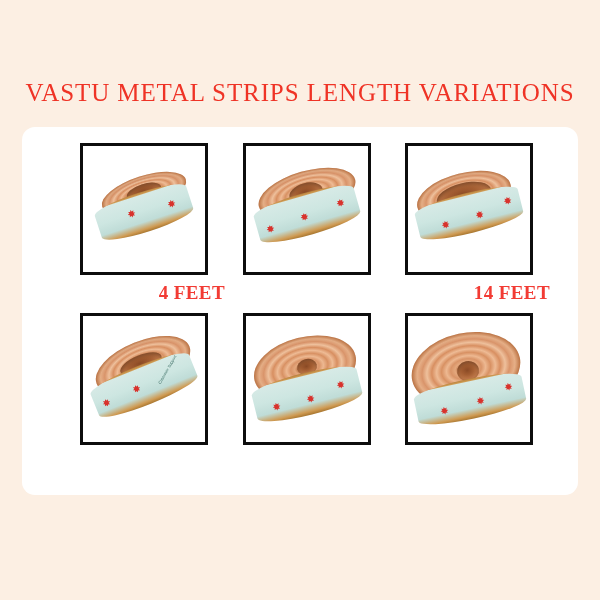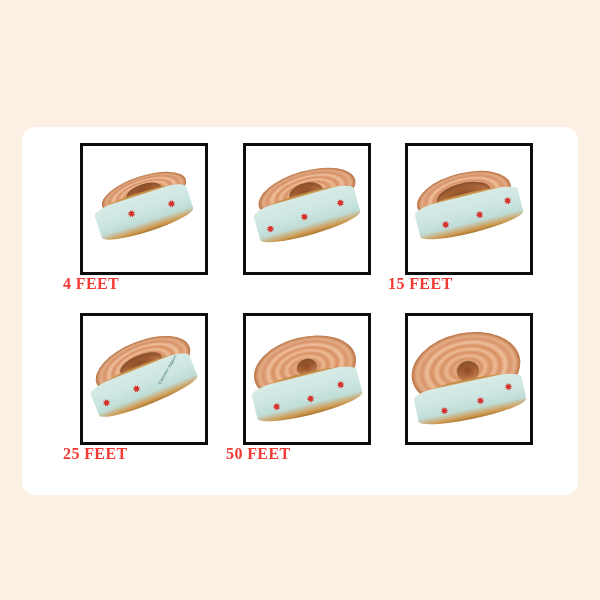--- a/index.html
+++ b/index.html
@@ -62,23 +62,24 @@
     position: relative;
     width: 122px;
     height: 126px;
     margin: 0 auto;
     background: #ffffff;
     border: 3px solid #0d0d0d;
     box-sizing: content-box;
     overflow: hidden;
   }
   .tile-label {
-    text-align: left;
+    margin-top: 7px;
+    text-align: right;
     font-family: "Liberation Serif", serif;
-    font-size: 16px;
+    font-size: 19px;
     font-weight: bold;
     color: #f23b34;
     letter-spacing: 0.4px;
   }
 
   
   .roll {
     position: absolute;
     left: 50%;
     top: 50%;
@@ -144,20 +145,21 @@
     font-family: "Liberation Sans", sans-serif;
     white-space: nowrap;
     line-height: 1.25;
   }
 </style>
 </head>
 <body>
 
 <div class="page">
 
+  <div class="page-title">VASTU METAL STRIPS LENGTH VARIATIONS</div>
 
   <div class="card">
     <div class="grid">
 
       <div class="tile tile-r0 tile-c0">
         <div class="frame">
           <div class="roll" style="width:104px;height:78px;">
             <div class="roll-body">
               <div class="coil" style="left:8px;top:6px;width:88px;height:34px;transform:rotate(-18deg);"></div>
               <div class="hole" style="left:34px;top:14px;width:36px;height:16px;transform:rotate(-18deg);"></div>
@@ -207,41 +209,40 @@
               </div>
               <div class="logo" style="left:90px;top:28px;transform:rotate(-14deg);">
                 <span class="mark">✸</span>
               </div>
               <div class="logo" style="left:28px;top:52px;transform:rotate(-14deg);">
                 <span class="mark">✸</span>
               </div>
             </div>
           </div>
         </div>
-        <div class="tile-label">15 FEET</div>
+        <div class="tile-label">14 FEET</div>
       </div>
 
       <div class="tile tile-r1 tile-c0">
         <div class="frame">
           <div class="roll" style="width:110px;height:84px;">
             <div class="roll-body">
               <div class="coil" style="left:4px;top:4px;width:100px;height:48px;transform:rotate(-22deg);"></div>
               <div class="hole" style="left:30px;top:18px;width:44px;height:18px;transform:rotate(-22deg);"></div>
               <div class="band" style="left:2px;top:28px;width:106px;height:40px;transform:rotate(-22deg);"></div>
               <div class="microtext" style="left:62px;top:30px;transform:rotate(-60deg);">Customer Support</div>
               <div class="logo" style="left:44px;top:48px;transform:rotate(-22deg);">
                 <span class="mark">✸</span>
               </div>
               <div class="logo" style="left:14px;top:62px;transform:rotate(-22deg);">
                 <span class="mark">✸</span>
               </div>
             </div>
           </div>
         </div>
-        <div class="tile-label">25 FEET</div>
       </div>
 
       <div class="tile tile-r1 tile-c1">
         <div class="frame">
           <div class="roll" style="width:112px;height:92px;">
             <div class="roll-body">
               <div class="coil" style="left:2px;top:4px;width:104px;height:62px;transform:rotate(-14deg);"></div>
               <div class="hole" style="left:46px;top:26px;width:20px;height:16px;transform:rotate(-14deg);"></div>
               <div class="band" style="left:2px;top:40px;width:108px;height:42px;transform:rotate(-14deg);"></div>
               <div class="logo" style="left:56px;top:62px;transform:rotate(-14deg);">
@@ -249,21 +250,20 @@
               </div>
               <div class="logo" style="left:86px;top:48px;transform:rotate(-14deg);">
                 <span class="mark">✸</span>
               </div>
               <div class="logo" style="left:22px;top:70px;transform:rotate(-14deg);">
                 <span class="mark">✸</span>
               </div>
             </div>
           </div>
         </div>
-        <div class="tile-label">50 FEET</div>
       </div>
 
       <div class="tile tile-r1 tile-c2">
         <div class="frame">
           <div class="roll" style="width:116px;height:96px;">
             <div class="roll-body">
               <div class="coil" style="left:0px;top:2px;width:110px;height:72px;transform:rotate(-12deg);"></div>
               <div class="hole" style="left:46px;top:30px;width:22px;height:20px;transform:rotate(-12deg);"></div>
               <div class="band" style="left:4px;top:48px;width:110px;height:40px;transform:rotate(-12deg);"></div>
               <div class="logo" style="left:66px;top:66px;transform:rotate(-12deg);">

